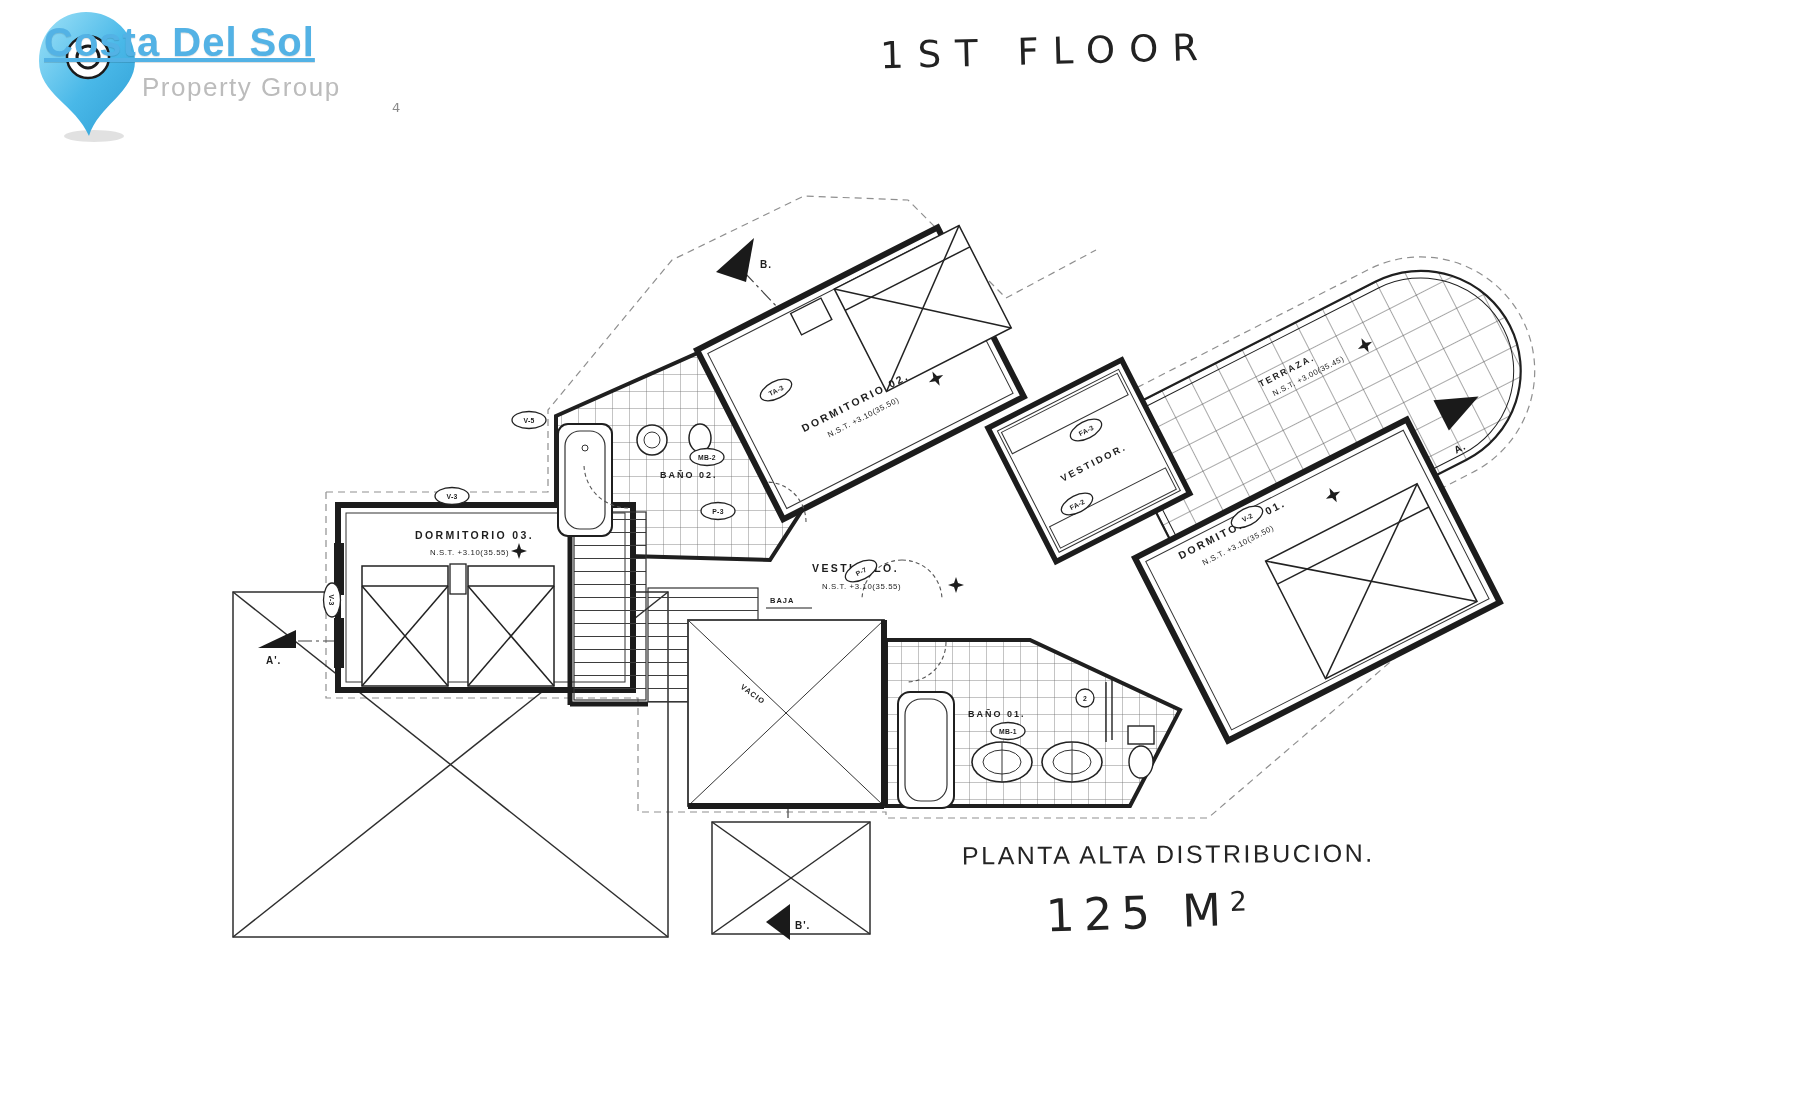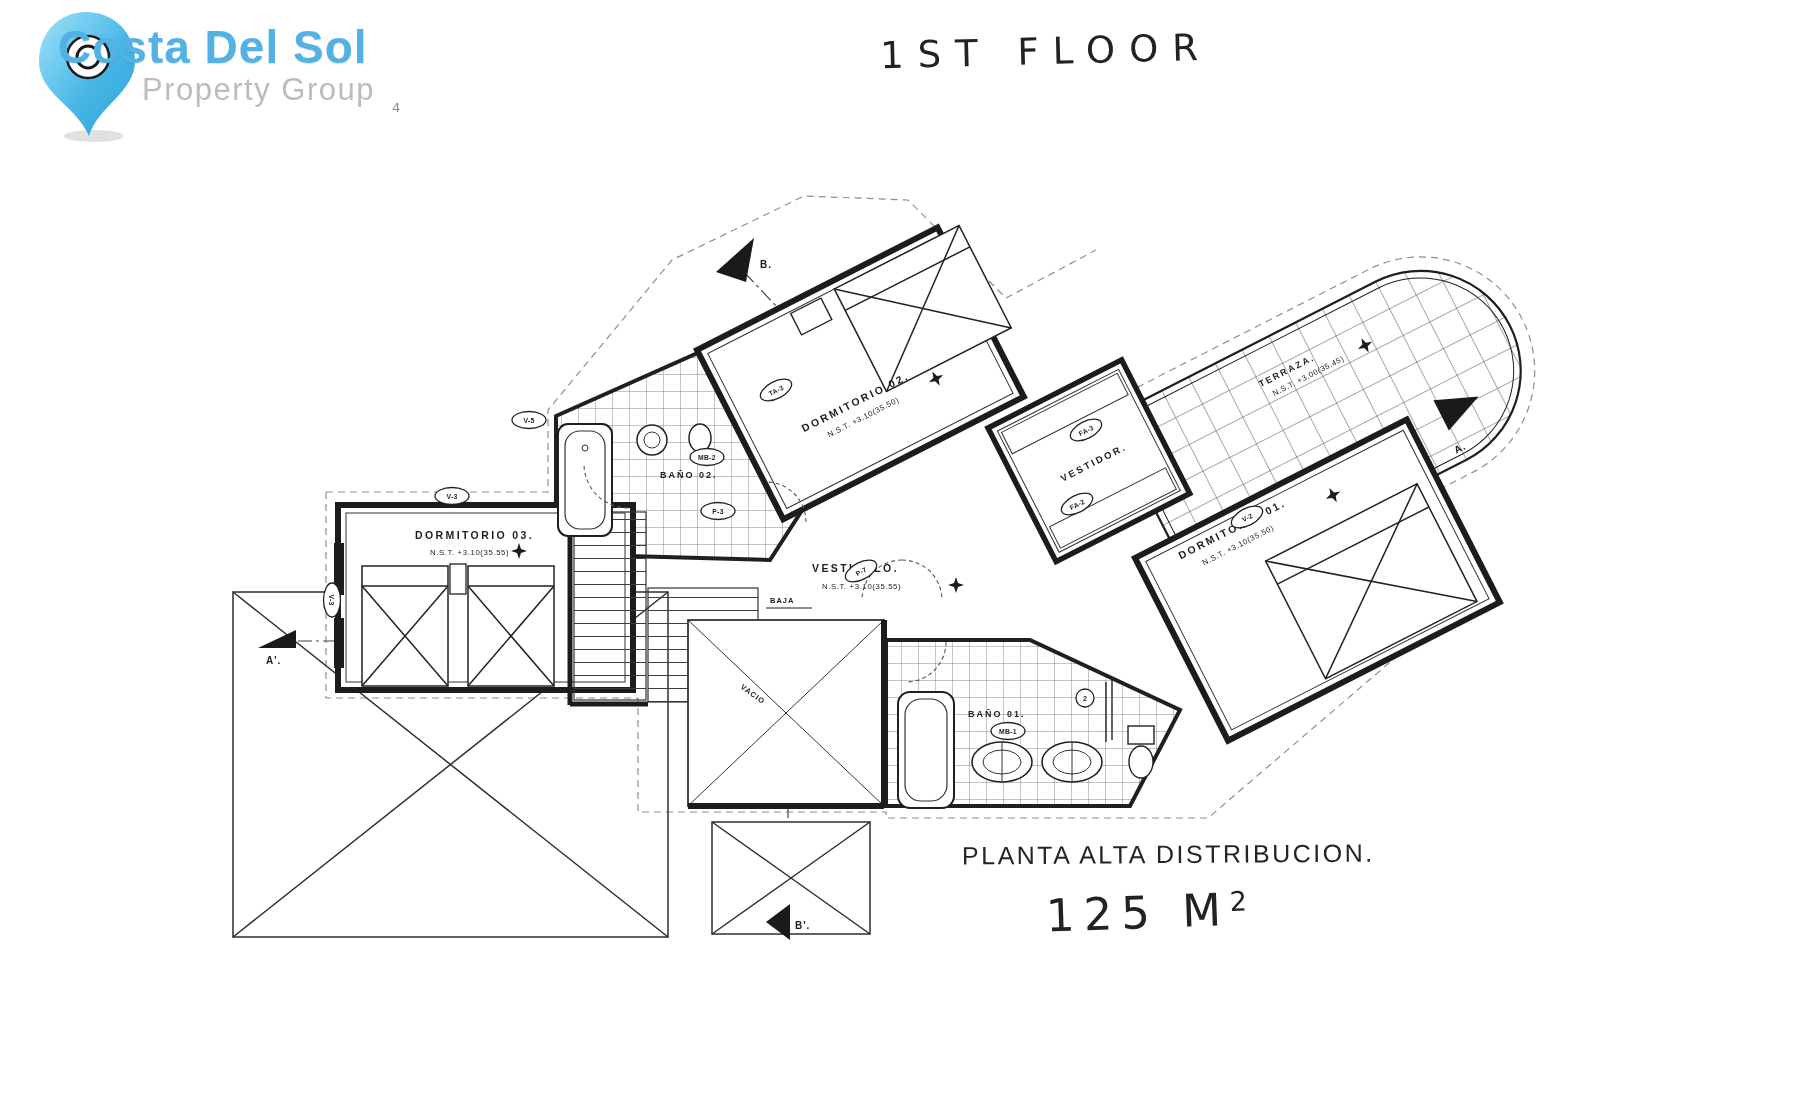--- a/index.html
+++ b/index.html
@@ -1,23 +1,23 @@
 <!DOCTYPE html>
 <html><head>
 <meta charset="utf-8">
 <style>
   html,body{margin:0;padding:0;background:#ffffff;}
   .canvas{position:relative;width:1800px;height:1100px;background:#ffffff;overflow:hidden;
           font-family:"Liberation Sans",sans-serif;}
   
   .logo{position:absolute;left:10px;top:6px;width:480px;height:130px;}
   .logo .pin{position:absolute;left:22px;top:2px;z-index:1;}
-  .brand{position:absolute;left:48px;top:14px;z-index:2;font-weight:bold;font-size:46px;
-         color:#53b2e5;letter-spacing:1px;text-shadow:0 1px 1px rgba(0,0,0,.12);}
-  .tagline{position:absolute;left:132px;top:66px;z-index:2;font-size:31px;color:#bcbcbc;
+  .brand{position:absolute;left:34px;top:14px;z-index:2;font-weight:bold;font-size:40px;
+         color:#53b2e5;letter-spacing:1px;text-shadow:0 1px 1px rgba(0,0,0,.12);text-decoration:underline;}
+  .tagline{position:absolute;left:132px;top:66px;z-index:2;font-size:26px;color:#bcbcbc;
            letter-spacing:1.5px;}
   
   .hand{position:absolute;color:#222;font-family:"DejaVu Sans",sans-serif;}
   .floor-note{left:880px;top:30px;font-size:37px;letter-spacing:14px;font-weight:500;
               transform:rotate(-1.5deg);text-transform:uppercase;}
   .stray{left:392px;top:100px;font-size:13px;color:#8a8a8a;}
   .plan-title{position:absolute;left:962px;top:840px;font-size:25px;letter-spacing:2.5px;
               color:#242424;font-weight:500;transform:rotate(-0.4deg);}
   .area-note{left:1046px;top:886px;font-size:45px;letter-spacing:9px;font-weight:500;
              transform:rotate(-2deg);}

